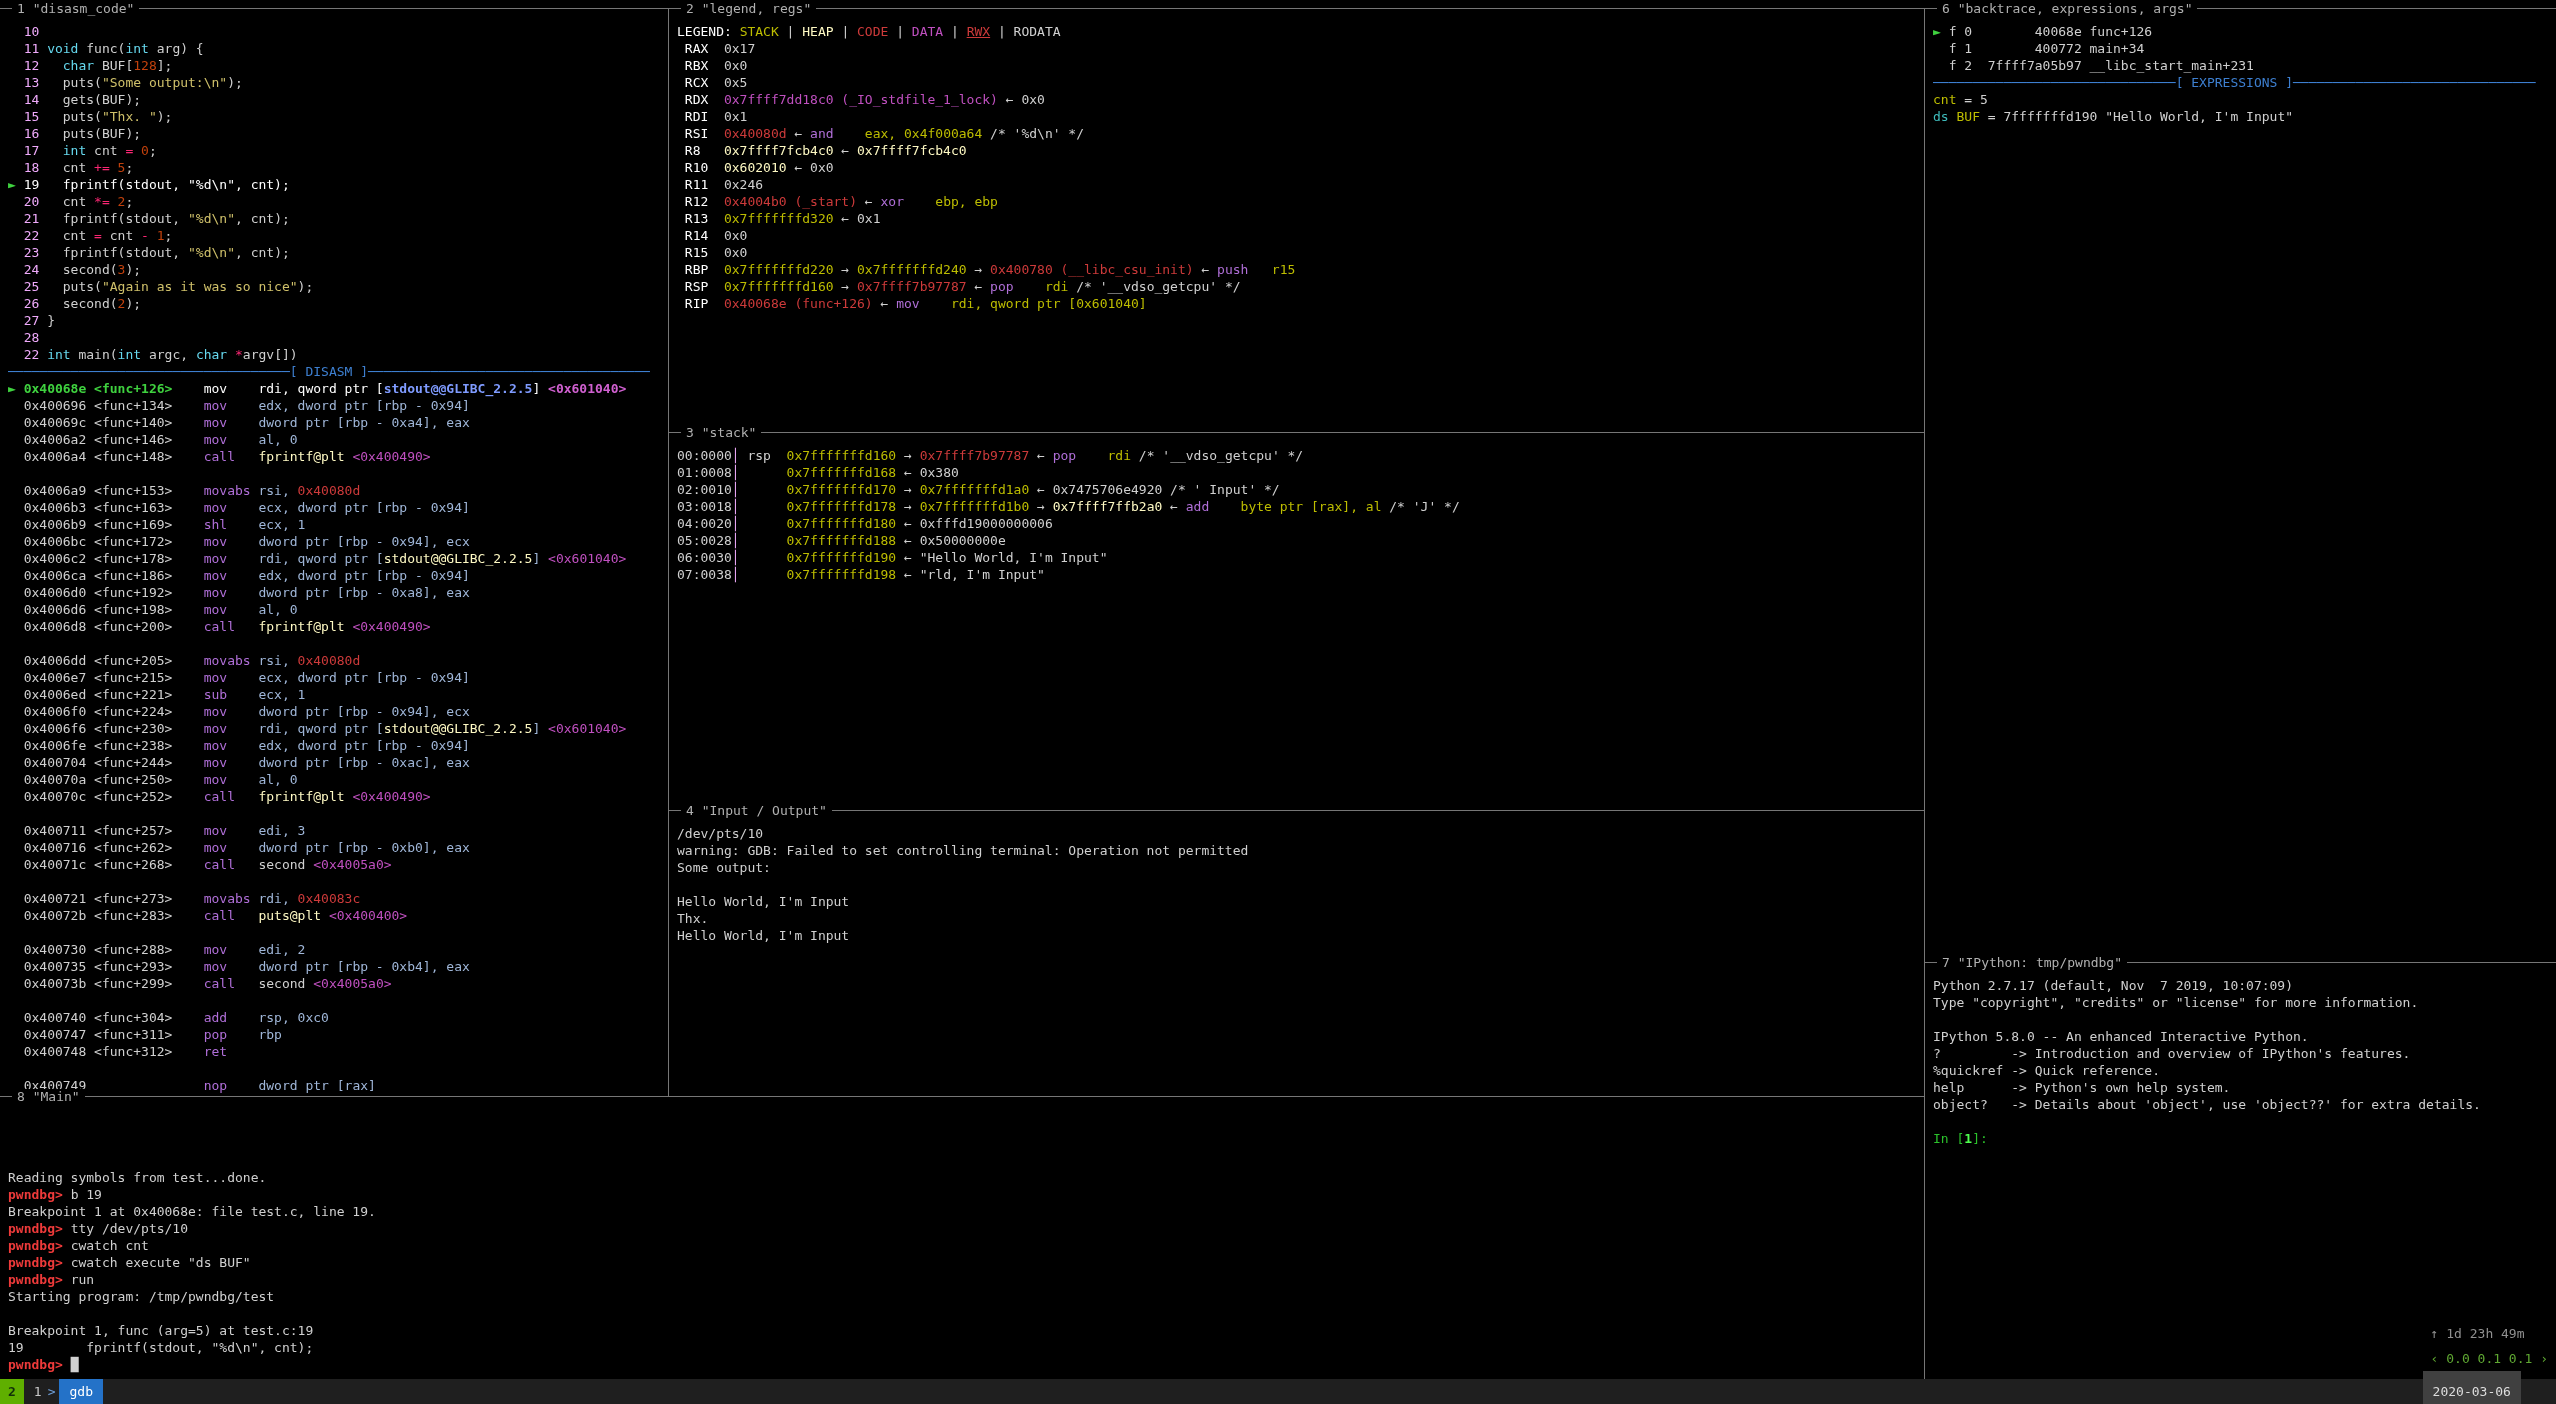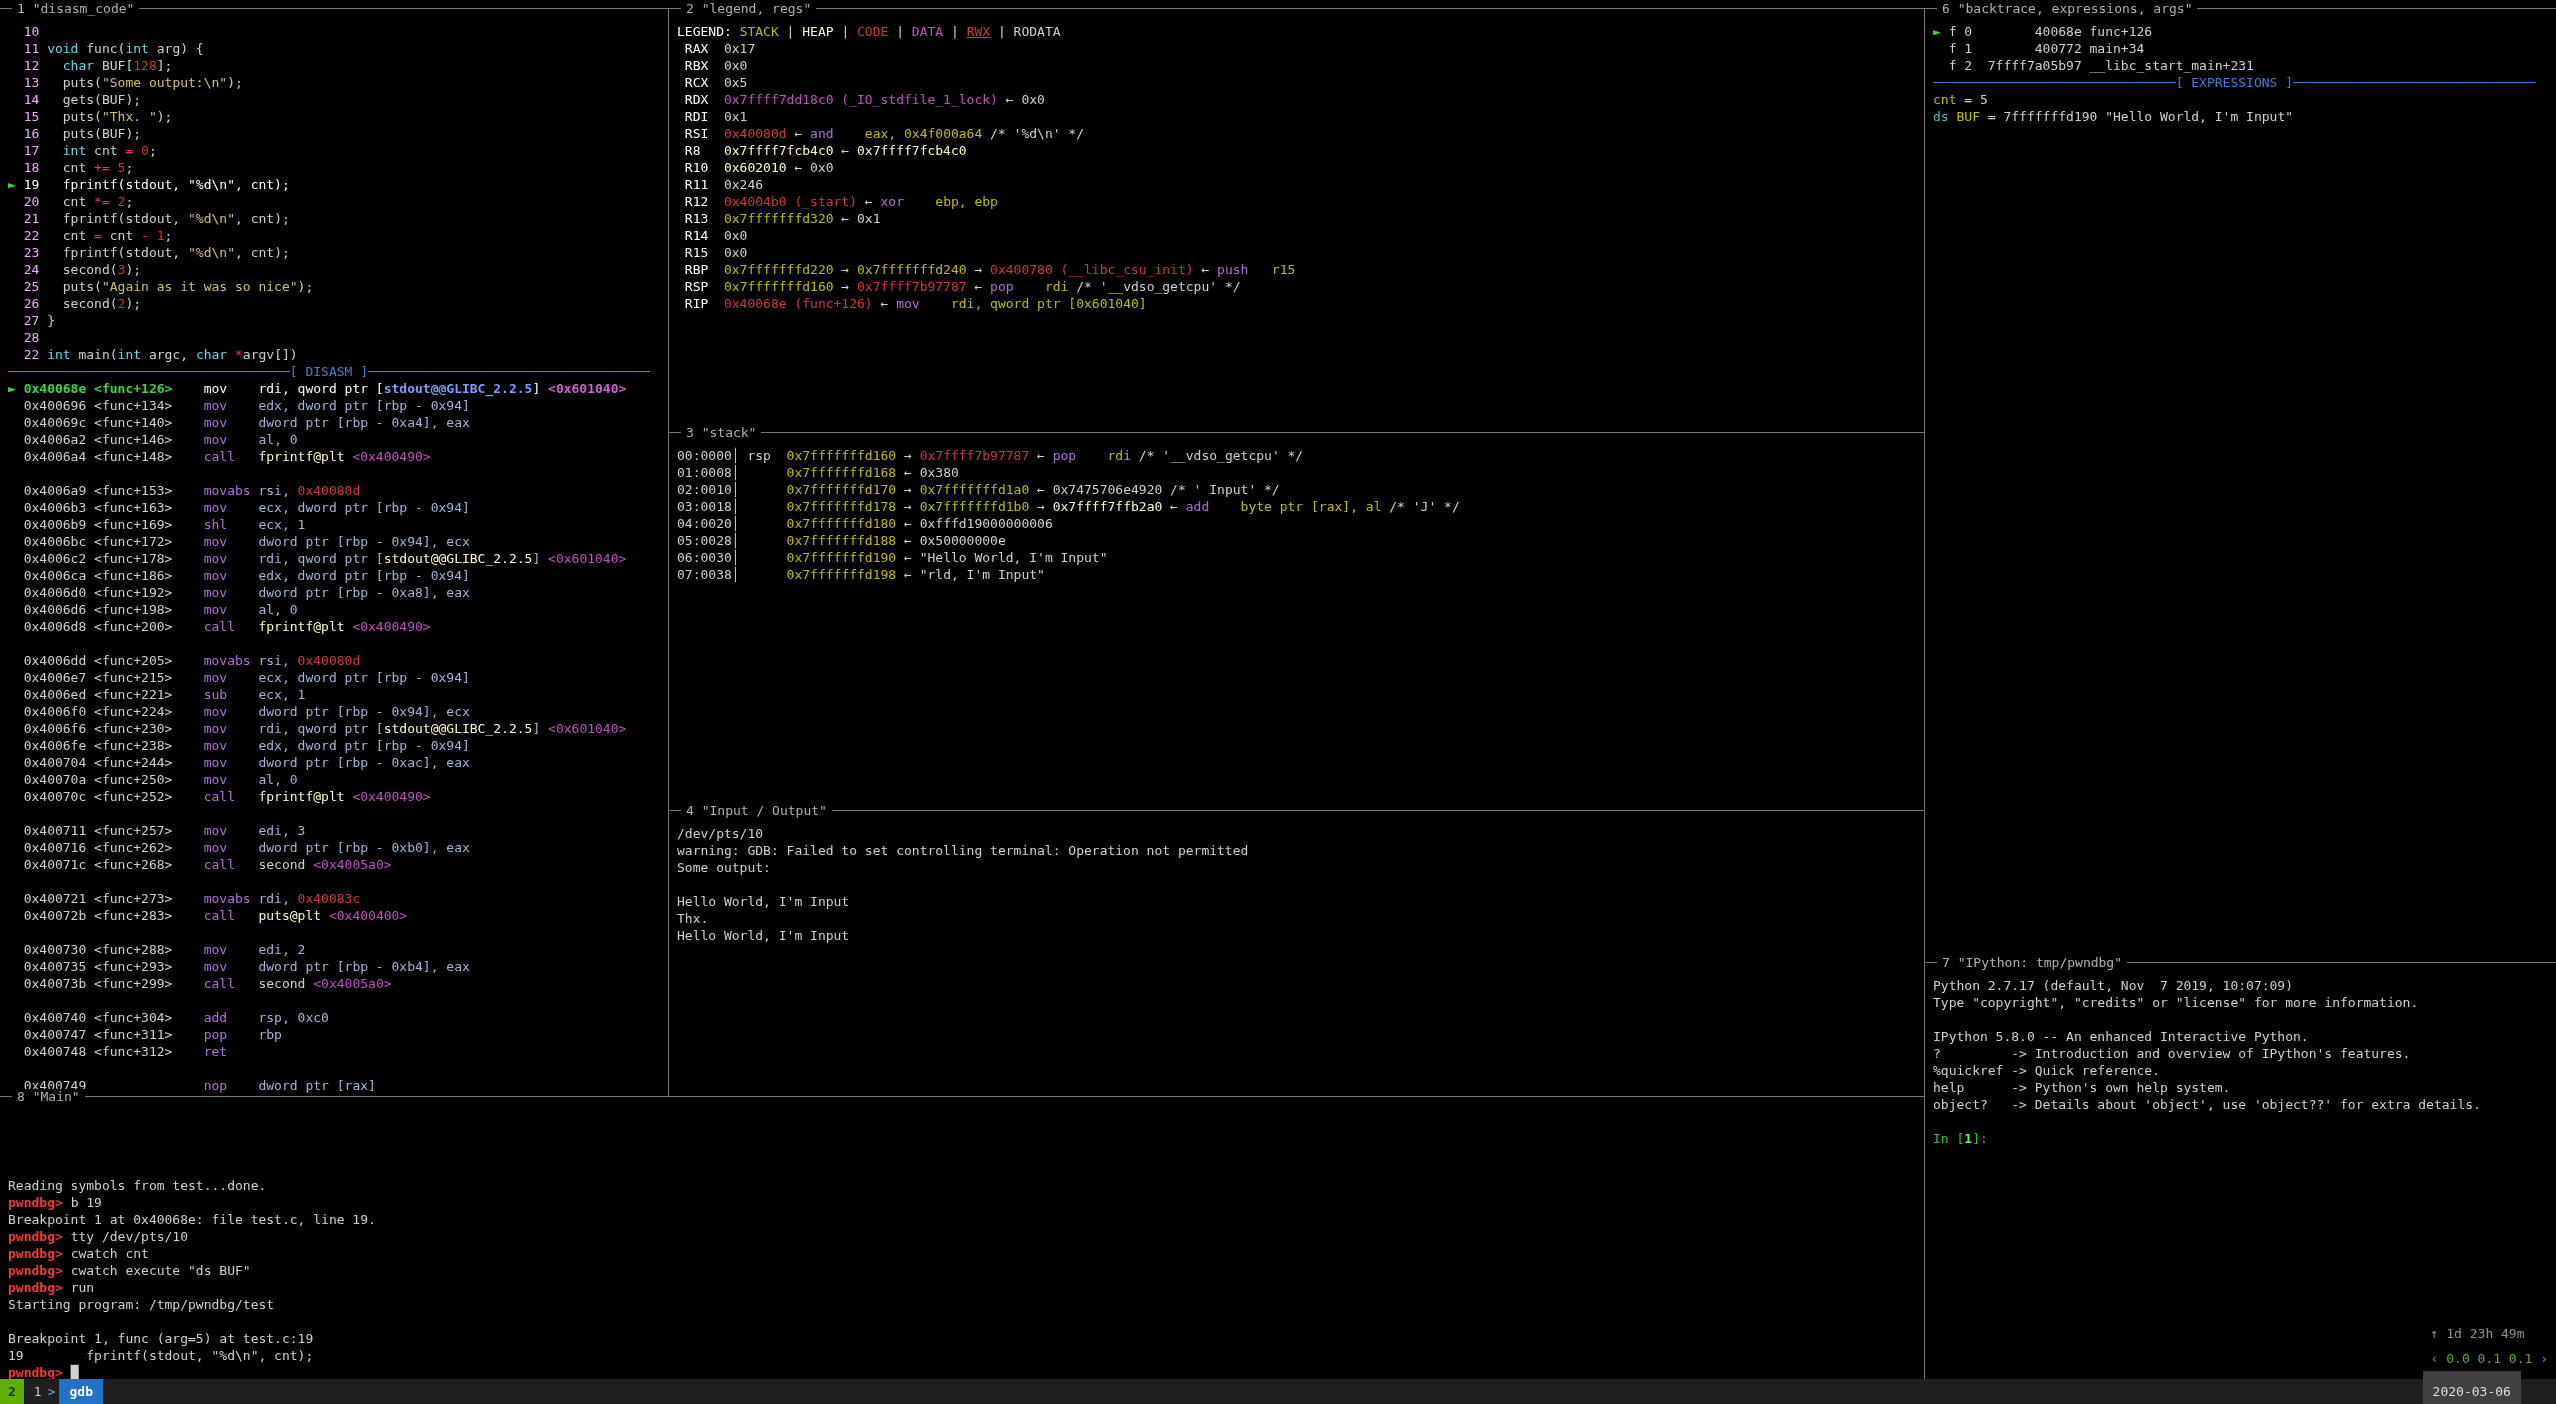--- a/index.html
+++ b/index.html
@@ -36,31 +36,31 @@
   .c-ipg{color:#2bc22b}
   .c-ipgb{color:#4fff4f;font-weight:bold}
   .c-cur{color:#d0d0d0}
   .c-ul{text-decoration:underline}
   
   #p-disasm{left:0;top:8px;width:668px;height:1088px}
   #p-regs{left:668px;top:8px;width:1256px;height:424px}
   #p-stack{left:668px;top:432px;width:1256px;height:378px}
   #p-io{left:668px;top:810px;width:1256px;height:286px}
   #p-main{left:0;top:1096px;width:1924px;height:283px}
-  #p-main .pane-body{top:12px}
+  #p-main .pane-body{top:4px}
   #p-backtrace{left:1924px;top:8px;width:632px;height:954px}
   #p-ipython{left:1924px;top:962px;width:632px;height:417px}
   
   #statusbar{position:absolute;left:0;top:1379px;width:2556px;height:25px;background:#1f1f1f;
              display:flex;align-items:center;white-space:pre;z-index:5}
   #statusbar span{display:inline-block;line-height:25px}
   .sb-session{background:#5faf00;color:#12300a;font-weight:bold;padding:0 8px;margin-right:6px}
   .sb-winidx{color:#c8c8c8;padding:0 4px}
   .sb-winsep{color:#6f9fd8;padding:0 2px}
-  .sb-winname{background:#2472c8;color:#ffffff;font-weight:bold;padding:0 10px;margin-left:2px}
+  .sb-winname{background:#2472c8;color:#ffffff;font-weight:normal;padding:0 10px;margin-left:2px}
   .sb-right{margin-left:auto;display:flex;align-items:center}
   .sb-up{color:#909090;padding:0 8px}
   .sb-load{color:#5fa832;padding:0 8px}
   .sb-date{background:#404040;color:#dddddd;padding:8px 10px}
 </style>
 </head>
 <body>
 
 <div id="screen">
 

